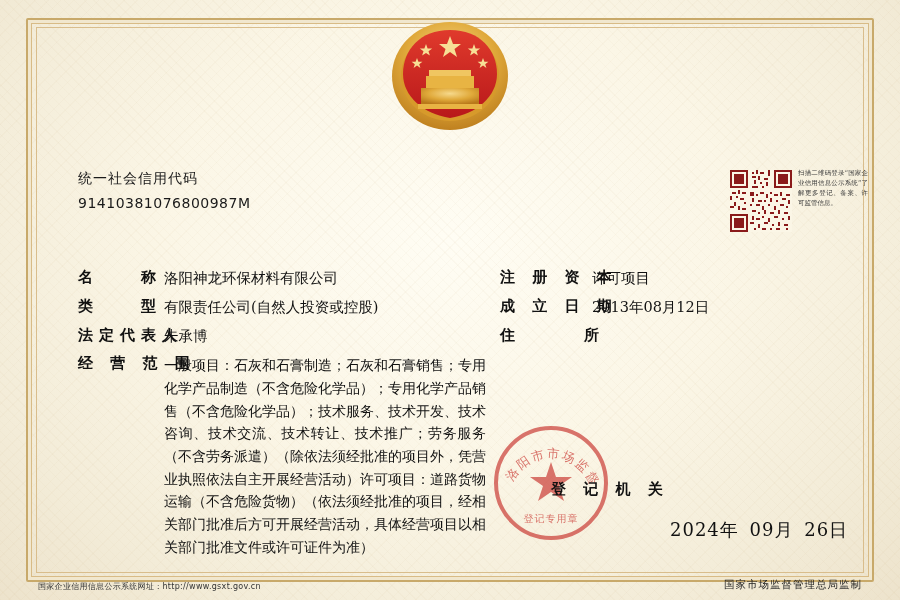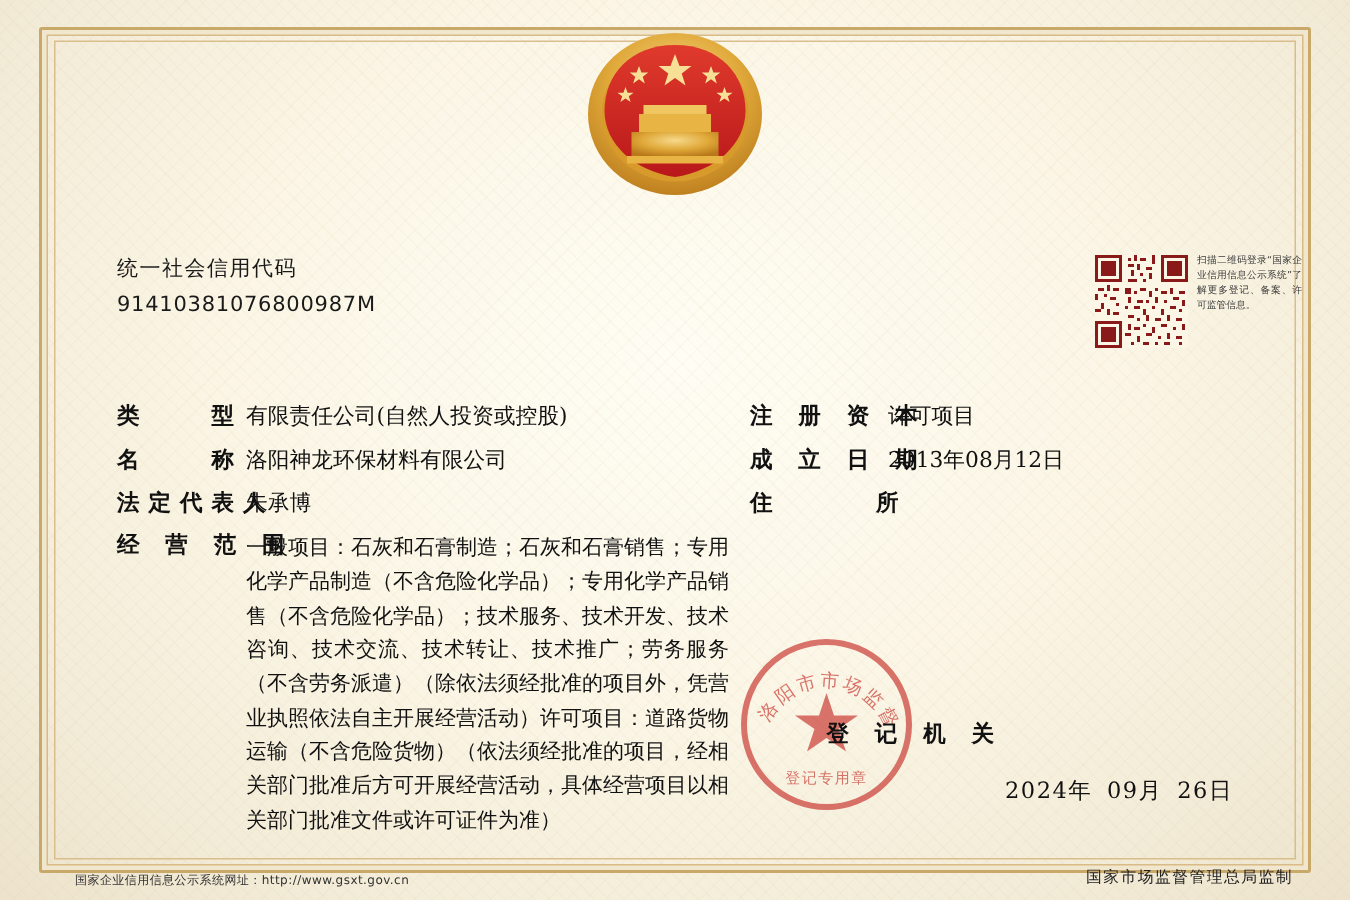--- a/index.html
+++ b/index.html
@@ -97,33 +97,33 @@
   .right-fields{position:absolute;left:500px;top:268px;width:340px;color:#111;}
   .right-fields .lbl{width:92px;flex:0 0 92px;}
   .right-fields .val{width:236px;}
   
   .authority{
     position:absolute;left:551px;top:480px;
     font-size:15px;font-weight:bold;letter-spacing:6px;color:#111;
   }
   .date-line{
     position:absolute;left:668px;top:518px;
-    font-size:15px;color:#111;letter-spacing:1px;
+    font-size:18px;color:#111;letter-spacing:1px;
     font-family:"DejaVu Serif","Liberation Serif",serif;
   }
   .date-line span{margin:0 2px;}
   
   .seal{
     position:absolute;left:492px;top:424px;
     width:118px;height:118px;
     opacity:.62;
   }
   
   .bottom-left{
-    position:absolute;left:50px;bottom:8px;
+    position:absolute;left:38px;bottom:8px;
     font-size:8px;color:#333;letter-spacing:.3px;
   }
   .bottom-right{
     position:absolute;right:38px;bottom:8px;
     font-size:10.5px;color:#222;letter-spacing:1px;
   }
 </style>
 </head>
 <body>
 
@@ -254,26 +254,26 @@
           <rect x="20" y="29" width="1" height="1"></rect>
           <rect x="23" y="29" width="2" height="1"></rect>
         <rect x="28" y="29" width="1" height="1"></rect>
       </g>
     </svg>
   </div>
   <div class="qr-note">扫描二维码登录“国家企业信用信息公示系统”了解更多登记、备案、许可监管信息。</div>
 
   <div class="fields">
     <div class="row">
+      <div class="lbl">名　　称</div>
+      <div class="val">洛阳神龙环保材料有限公司</div>
+    </div>
+    <div class="row">
       <div class="lbl">类　　型</div>
       <div class="val">有限责任公司(自然人投资或控股)</div>
-    </div>
-    <div class="row">
-      <div class="lbl">名　　称</div>
-      <div class="val">洛阳神龙环保材料有限公司</div>
     </div>
     <div class="row">
       <div class="lbl">法定代表人</div>
       <div class="val">朱承博</div>
     </div>
     <div class="row scope">
       <div class="lbl">经 营 范 围</div>
       <div class="val">一般项目：石灰和石膏制造；石灰和石膏销售；专用化学产品制造（不含危险化学品）；专用化学产品销售（不含危险化学品）；技术服务、技术开发、技术咨询、技术交流、技术转让、技术推广；劳务服务（不含劳务派遣）（除依法须经批准的项目外，凭营业执照依法自主开展经营活动）许可项目：道路货物运输（不含危险货物）（依法须经批准的项目，经相关部门批准后方可开展经营活动，具体经营项目以相关部门批准文件或许可证件为准）</div>
     </div>
   </div>

